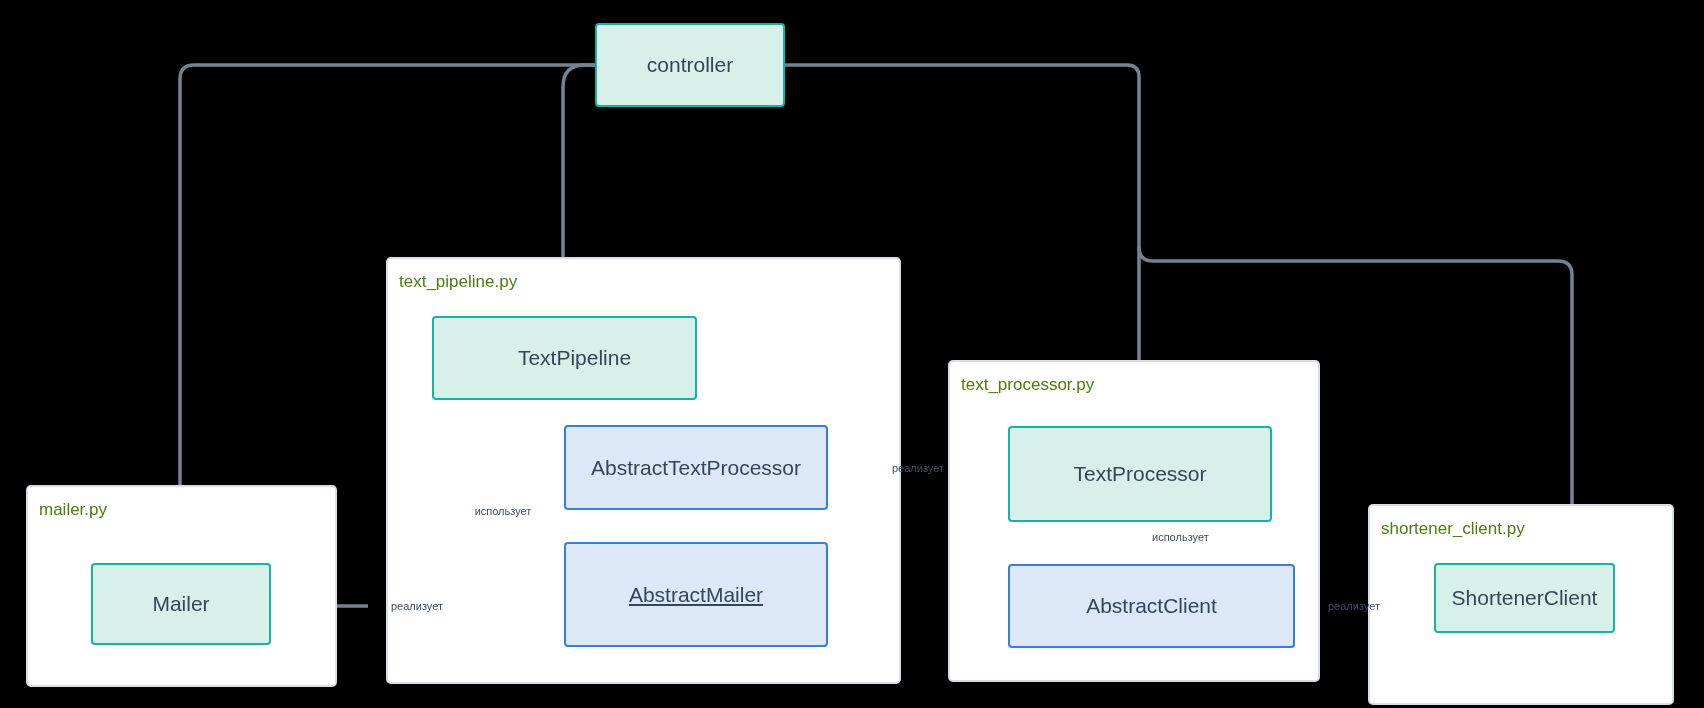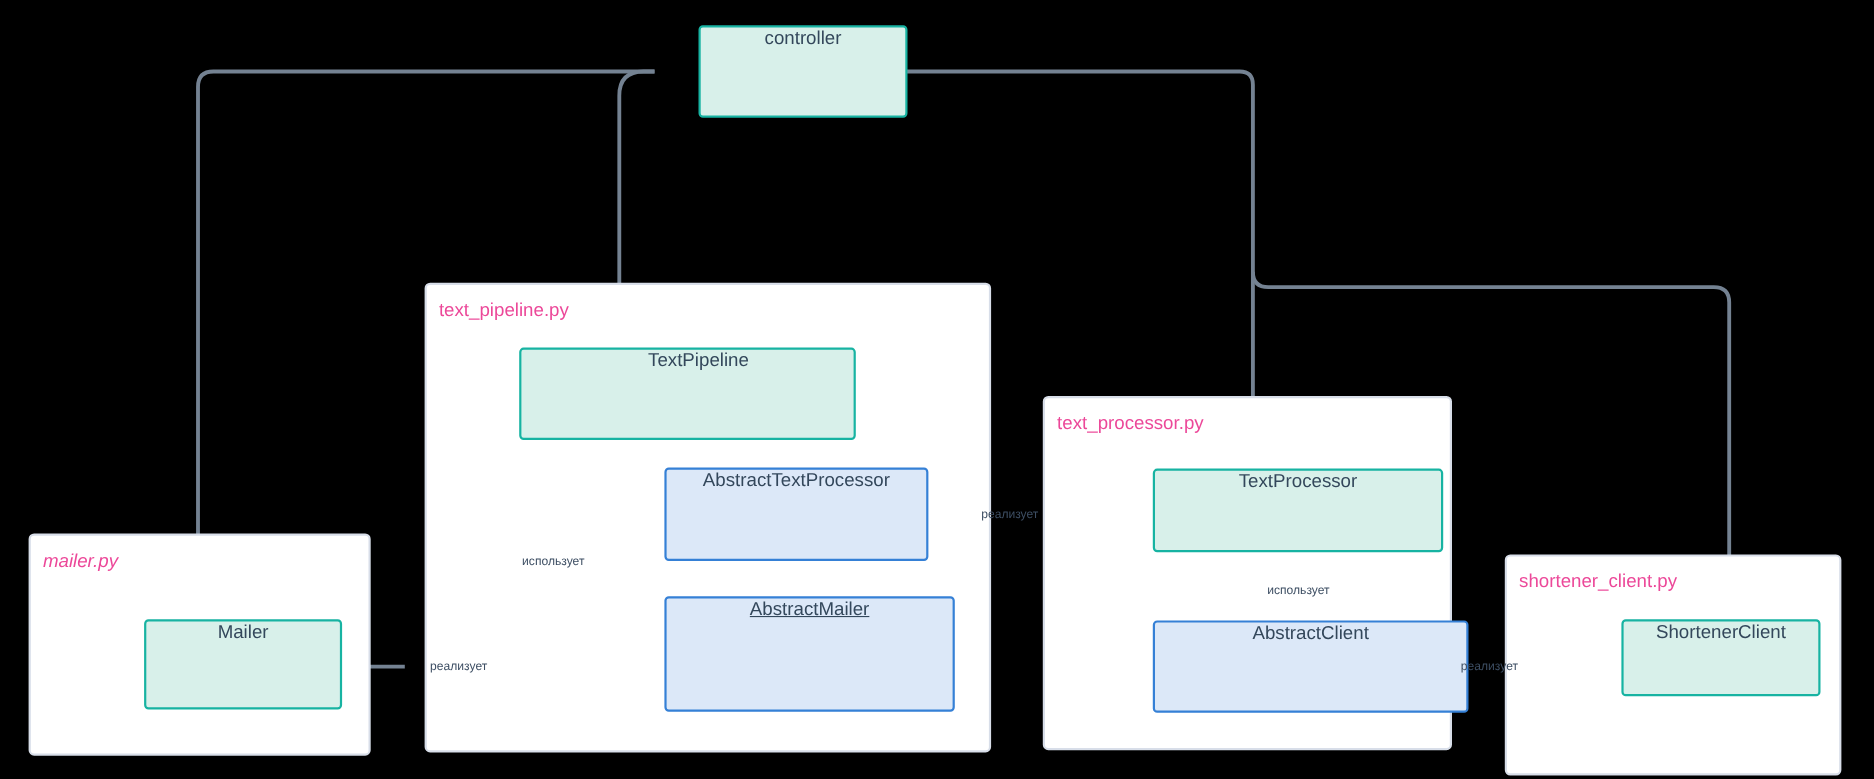--- a/index.html
+++ b/index.html
@@ -19,25 +19,25 @@
     font-family:"Liberation Sans", sans-serif;overflow:hidden;
   }
   .edges{position:absolute;left:0;top:0;width:1704px;height:708px;}
   .edges path{stroke:var(--connector);stroke-width:3.5;fill:none;}
   .edges polygon{fill:var(--connector);stroke:none;}
   .container{
     position:absolute;background:var(--container-fill);
     border:2px solid var(--container-border);border-radius:5px;box-sizing:border-box;
   }
   .container-label{
-    position:absolute;left:11px;top:13px;font-size:17px;color:#ec4899;white-space:nowrap;
+    position:absolute;left:11px;top:13px;font-size:17px;color:#4d7c0f;white-space:nowrap;
   }
   .node{
-    position:absolute;display:flex;align-items:flex-start;justify-content:center;
-    border-radius:4px;box-sizing:border-box;font-size:17px;color:var(--text);white-space:nowrap;margin-left:40px;
+    position:absolute;display:flex;align-items:center;justify-content:center;
+    border-radius:4px;box-sizing:border-box;font-size:21px;color:var(--text);white-space:nowrap;
   }
   .node.concrete{background:var(--class-fill);border:2px solid var(--class-border);}
   .node.abstract{background:var(--abstract-fill);border:2px solid var(--abstract-border);}
   .edge-label{
     position:absolute;font-size:11px;color:#3d4e63;white-space:nowrap;
     transform:translate(-50%,-50%);
   }
   .edge-label.left-anchored{transform:translate(0,-50%);}
 </style>
 </head>
@@ -83,49 +83,49 @@
       <path d="M1140,510 V543"></path>
       <polygon points="1140,559 1133,543 1147,543"></polygon>
     </g>
     <g>
       <path d="M1434,606 H1394"></path>
       <path d="M1315,606 H1296"></path>
       <polygon points="1280,606 1296,599 1296,613"></polygon>
     </g>
   </svg>
 
-  <div class="container" style="left:26px;top:485px;width:311px;height:202px;font-style:italic;">
+  <div class="container" style="left:26px;top:485px;width:311px;height:202px;">
     <span class="container-label">mailer.py</span>
   </div>
   <div class="container" style="left:386px;top:257px;width:515px;height:427px;">
     <span class="container-label">text_pipeline.py</span>
   </div>
   <div class="container" style="left:948px;top:360px;width:372px;height:322px;">
     <span class="container-label">text_processor.py</span>
   </div>
   <div class="container" style="left:1368px;top:504px;width:306px;height:201px;">
     <span class="container-label">shortener_client.py</span>
   </div>
 
   <div class="node concrete" style="left:595px;top:23px;width:190px;height:84px;">
     <span>controller</span>
   </div>
-  <div class="node concrete" style="left:432px;top:316px;width:306px;height:84px;padding-left:20px;">
+  <div class="node concrete" style="left:432px;top:316px;width:265px;height:84px;padding-left:20px;">
     <span>TextPipeline</span>
   </div>
-  <div class="node abstract" style="left:564px;top:425px;width:240px;height:85px;">
+  <div class="node abstract" style="left:564px;top:425px;width:264px;height:85px;">
     <span>AbstractTextProcessor</span>
   </div>
   <div class="node abstract" style="left:564px;top:542px;width:264px;height:105px;text-decoration:underline;">
     <span>AbstractMailer</span>
   </div>
   <div class="node concrete" style="left:91px;top:563px;width:180px;height:82px;">
     <span>Mailer</span>
   </div>
-  <div class="node concrete" style="left:1008px;top:426px;width:264px;height:76px;">
+  <div class="node concrete" style="left:1008px;top:426px;width:264px;height:96px;">
     <span>TextProcessor</span>
   </div>
   <div class="node abstract" style="left:1008px;top:564px;width:287px;height:84px;">
     <span>AbstractClient</span>
   </div>
   <div class="node concrete" style="left:1434px;top:563px;width:181px;height:70px;">
     <span>ShortenerClient</span>
   </div>
 
   <span class="edge-label" style="left:503px;top:511px;">использует</span>

